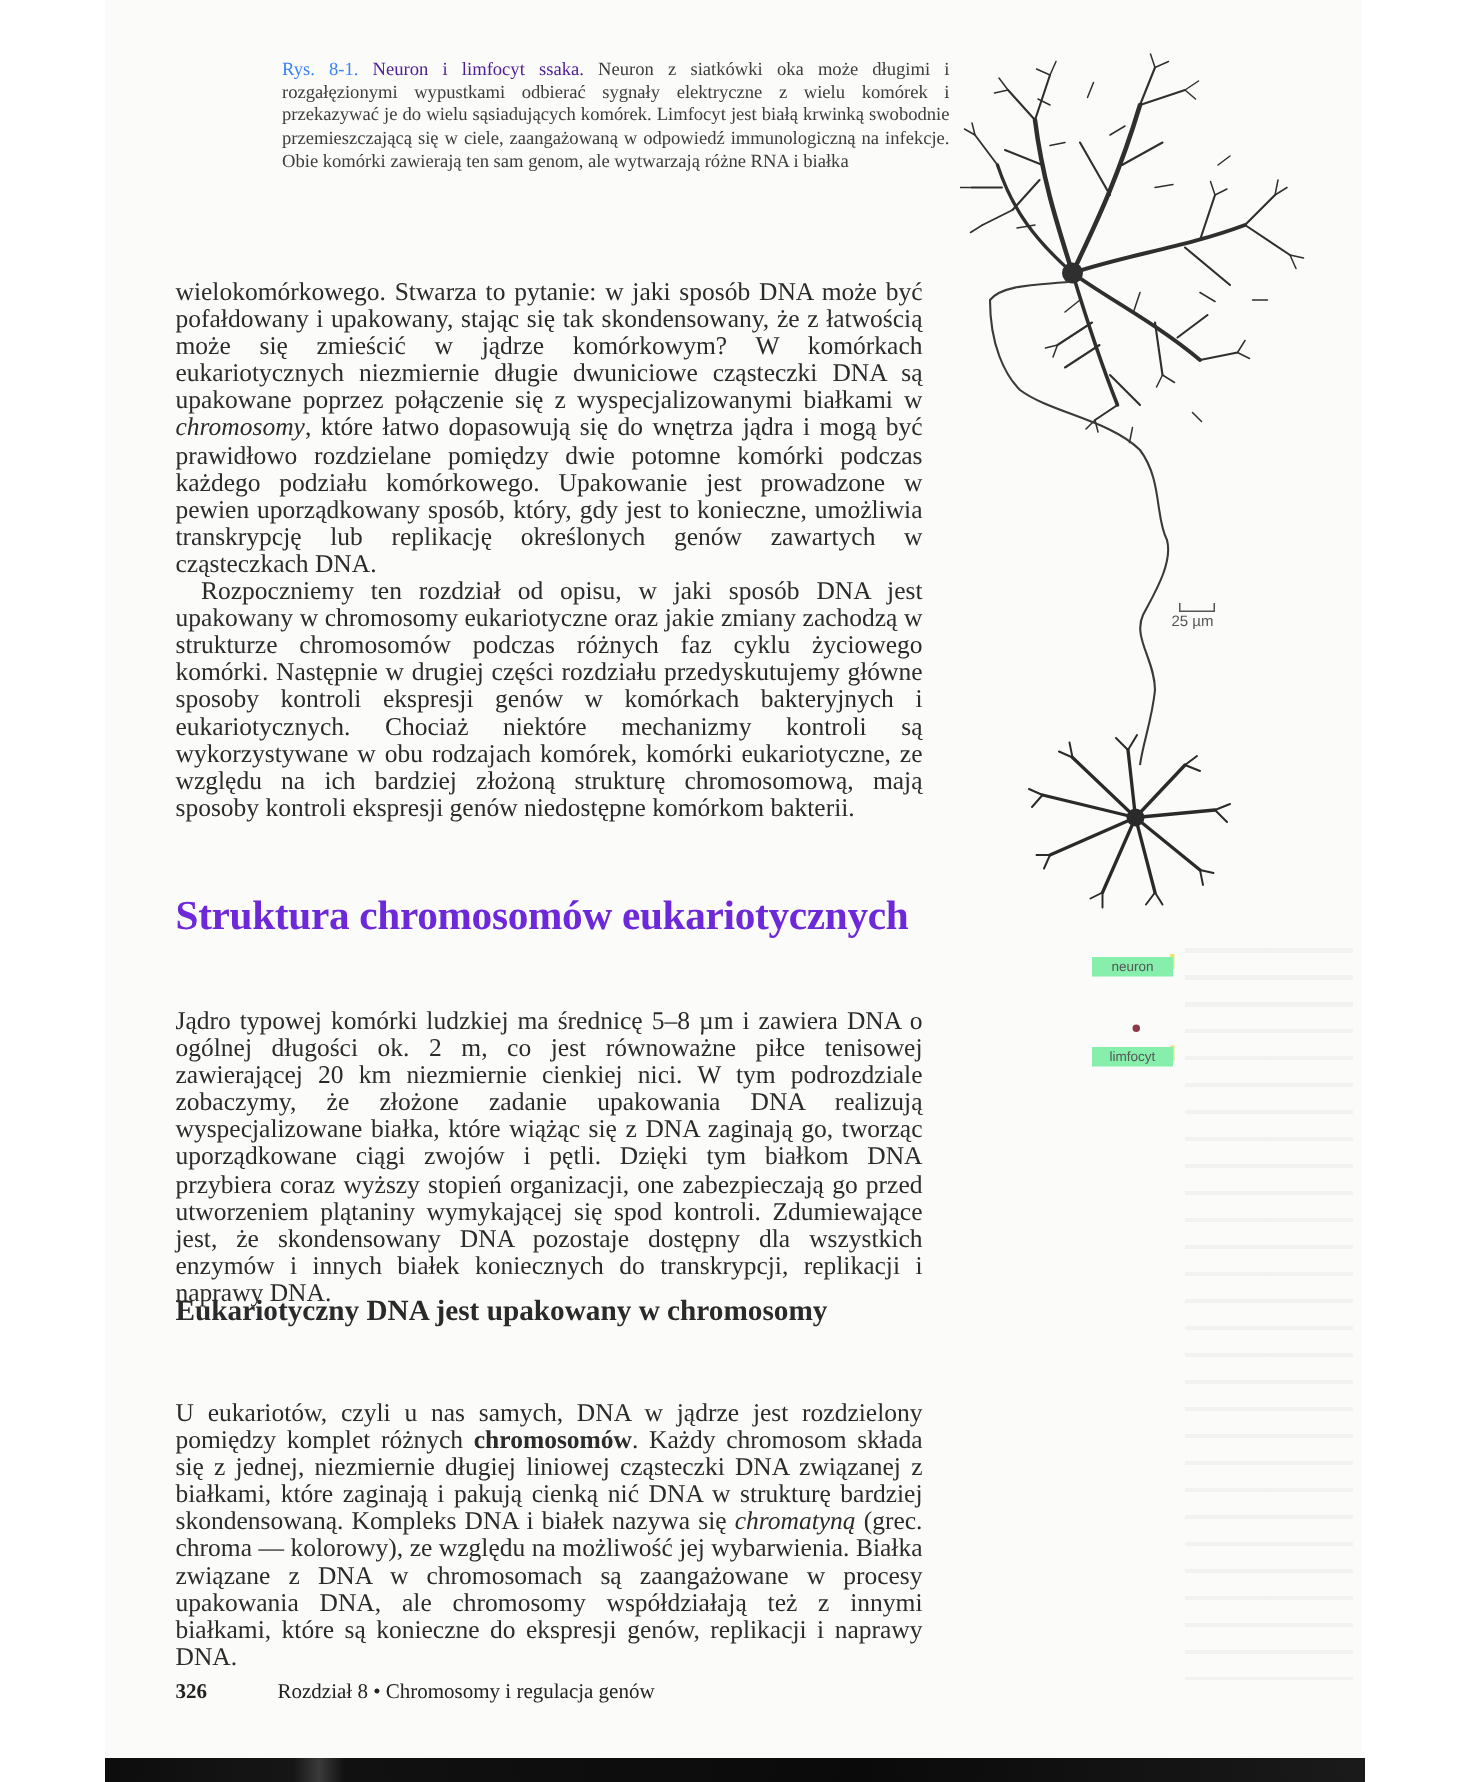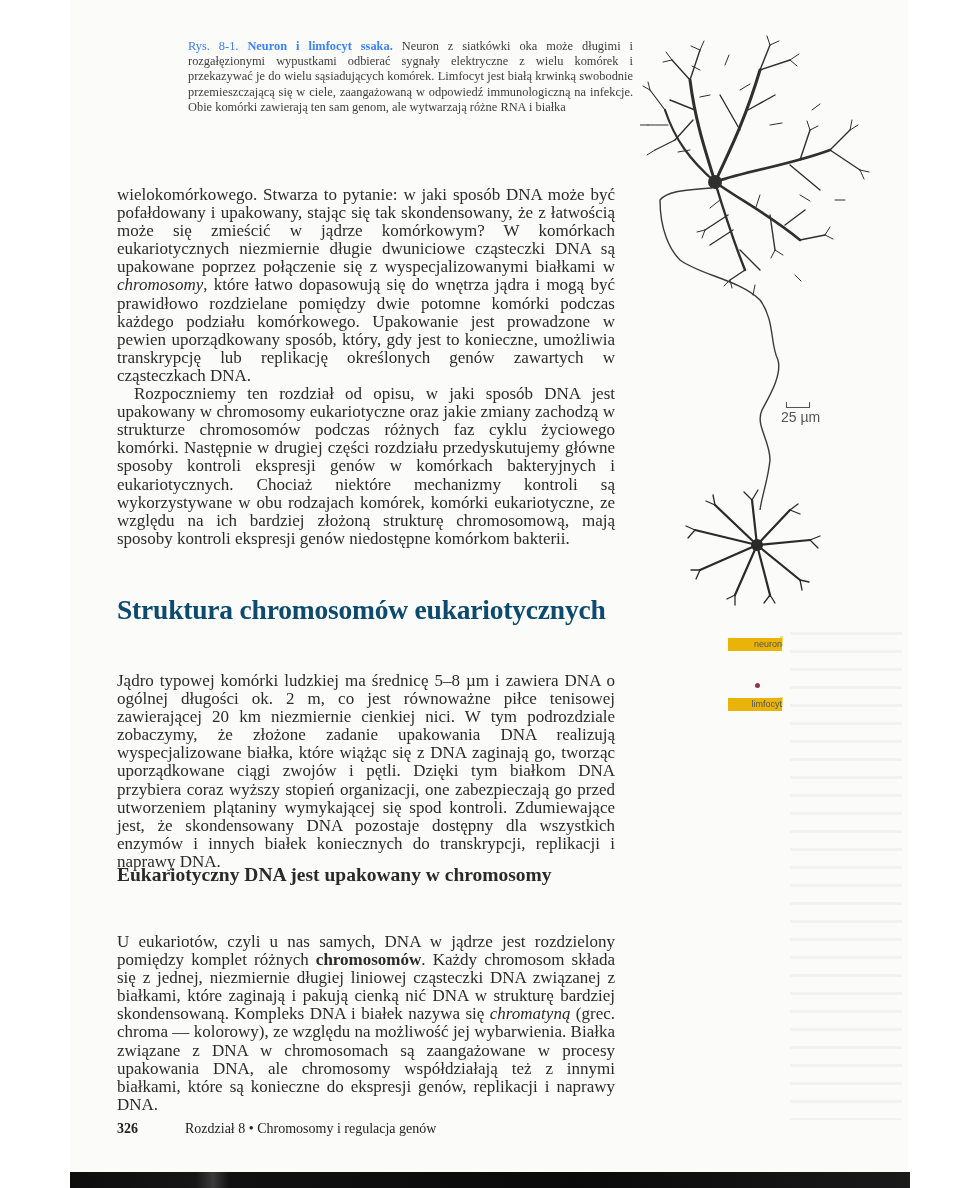--- a/index.html
+++ b/index.html
@@ -16,59 +16,59 @@
   .scanbar {
     position: absolute; left: 70px; top: 1172px; width: 840px; height: 16px;
     background: linear-gradient(90deg, #0d0d0d 0%, #161616 15%, #3a3a3a 17%, #111 19%, #0a0a0a 60%, #1a1a1a 100%);
   }
   .caption {
     position: absolute; left: 188px; top: 39px; width: 445px;
     font-size: 12.4px; line-height: 15.2px; color: #3d3d3d;
     text-align: justify;
   }
   .caption .fig-label { color: #3b82f6; }
-  .caption .fig-title { font-weight: bold; color: #3b82f6; }
+  .caption .fig-title { font-weight: normal; color: #4c1d95; }
   .body-text {
     position: absolute; left: 117px; width: 498px;
     font-size: 17px; line-height: 18.1px; color: #2b2b2b;
     text-align: justify;
     font-family: Liberation Serif, serif;
   }
   .body-text p { margin: 0; }
   .body-text p.indent { text-indent: 17px; }
   .section-heading {
     position: absolute; left: 117px; top: 594px;
     font-family: "Liberation Serif", serif; font-weight: bold;
-    font-size: 27.5px; color: #0c4a6e; letter-spacing: -0.2px;
+    font-size: 27.5px; color: #6d28d9; letter-spacing: -0.2px;
     white-space: nowrap; margin: 0;
   }
   .sub-heading {
     position: absolute; left: 117px; top: 864px;
     font-family: "Liberation Serif", serif; font-weight: bold;
     font-size: 19.5px; color: #2a2a2a; white-space: nowrap; margin: 0;
   }
   .footer {
     position: absolute; left: 117px; top: 1121px;
     font-size: 14px; font-weight: bold; color: #222; white-space: nowrap;
   }
   .footer .pnum { display: inline-block; width: 68px; }
   .footer .running { font-weight: normal; }
   .figure { position: absolute; left: 640px; top: 20px; width: 260px; height: 700px; }
   .scale-bar {
     position: absolute; left: 786px; top: 402px;
     width: 22px; height: 5px; border: 1px solid #555; border-top: none;
   }
   .scale-label {
     position: absolute; left: 781px; top: 409px;
-    font-family: "Liberation Sans", sans-serif; font-size: 14px; color: #555;
+    font-family: "Liberation Sans", sans-serif; font-size: 10px; color: #555;
   }
   .cell-label {
     position: absolute;
     font-family: "Liberation Sans", sans-serif; font-size: 9px; color: #555;
-    background: #eab308; text-align: right;
+    background: #86efac; text-align: center;
     width: 54px; height: 13px; line-height: 13px;
   }
   .label-neuron { left: 728px; top: 638px; }
   .label-limfocyt { left: 728px; top: 698px; }
   .limfocyt-dot {
     position: absolute; left: 755px; top: 683px;
     width: 5px; height: 5px; border-radius: 50%; background: #8a3b4a;
   }
   .bleed {
     position: absolute; left: 790px; top: 620px; width: 112px; height: 500px;

